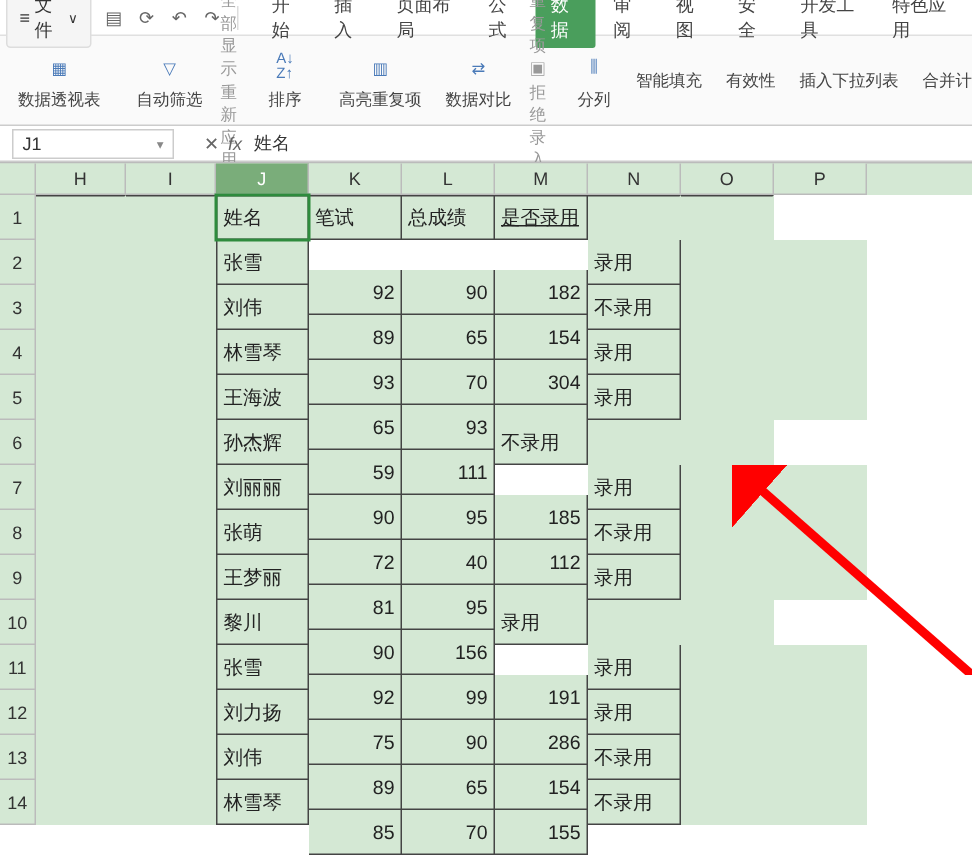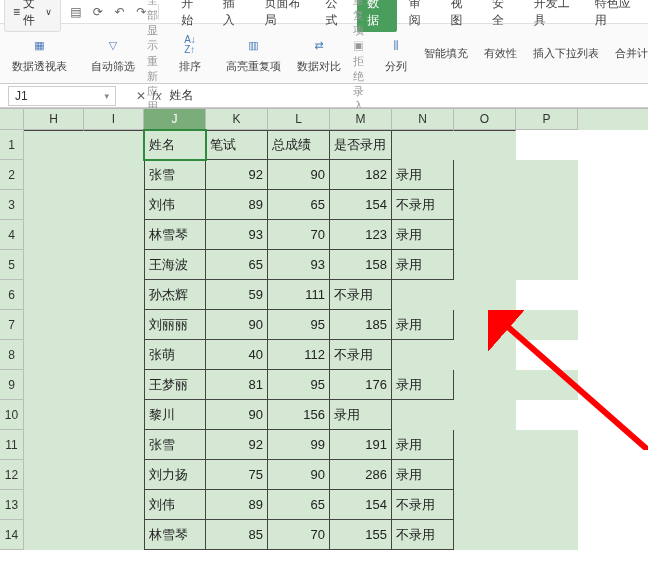--- a/index.html
+++ b/index.html
@@ -39,21 +39,21 @@
     .colL { width: 62px; } .colM { width: 62px; } .colN { width: 62px; } .colO { width: 62px; } .colP { width: 62px; }
     
     .body-row { display: flex; }
     .rowhdr { width: 24px; border-right: 1px solid #bbb; border-bottom: 1px solid #bbb; display: flex; align-items: center; justify-content: center; font-size: 12px; color: #333; background: #d4e8d4; }
     .cell { border-right: 1px solid transparent; border-bottom: 1px solid transparent; height: 100%; background: #d4e8d4; display: flex; align-items: center; padding: 0 4px; font-size: 13px; color: #222; overflow: hidden; }
     .r1 { height: 30px; } .rn { height: 30px; }
     
     .tbl .cell { border-right: 1px solid #444; border-bottom: 1px solid #444; background: #d4e8d4; }
     .tbl-top .cell { border-top: 1px solid #444; }
     .tbl-left { border-left: 1px solid #444; }
-    .num { justify-content: flex-end; }
+    .num { justify-content: flex-end; margin-top: 20px; }
     
     .active-cell { outline: 2px solid #2e8b3d; outline-offset: -1px; position: relative; }
     
     .arrow { position: absolute; right: 0; top: 310px; width: 160px; height: 140px; pointer-events: none; }
   </style>
 </head>
 <body>
 
 <div class="menubar">
   <div class="menu-btn">
@@ -157,21 +157,21 @@
     <div class="colhdr colP">P</div>
   </div>
   <div id="rows">
       <div class="body-row r1 tbl tbl-top">
         <div class="rowhdr">1</div>
         <div class="cell colH" style="border-right: 1px solid transparent; border-bottom: 1px solid transparent;"></div>
         <div class="cell colI" style="border-right: 1px solid transparent; border-bottom: 1px solid transparent;"></div>
         <div class="cell colJ tbl-left active-cell" style="border-top: 1px solid rgb(68, 68, 68);">姓名</div>
         <div class="cell colK" style="border-top: 1px solid rgb(68, 68, 68);">笔试</div>
         <div class="cell colM" style="border-top: 1px solid rgb(68, 68, 68);">总成绩</div>
-        <div class="cell colN" style="border-top: 1px solid rgb(68, 68, 68);">是否录用</div>
+        <div class="cell colN" style="border-top: 1px solid rgb(68, 68, 68); text-decoration: underline;">是否录用</div>
         <div class="cell colO" style="border-right: 1px solid transparent; border-bottom: 1px solid transparent;"></div>
         <div class="cell colP" style="border-right: 1px solid transparent; border-bottom: 1px solid transparent;"></div>
       </div>
       <div class="body-row rn tbl">
         <div class="rowhdr">2</div>
         <div class="cell colH" style="border-right: 1px solid transparent; border-bottom: 1px solid transparent;"></div>
         <div class="cell colI" style="border-right: 1px solid transparent; border-bottom: 1px solid transparent;"></div>
         <div class="cell colJ tbl-left">张雪</div>
         <div class="cell colK num">92</div>
         <div class="cell colL num">90</div>
@@ -192,21 +192,21 @@
         <div class="cell colO" style="border-right: 1px solid transparent; border-bottom: 1px solid transparent;"></div>
         <div class="cell colP" style="border-right: 1px solid transparent; border-bottom: 1px solid transparent;"></div>
       </div>
       <div class="body-row rn tbl">
         <div class="rowhdr">4</div>
         <div class="cell colH" style="border-right: 1px solid transparent; border-bottom: 1px solid transparent;"></div>
         <div class="cell colI" style="border-right: 1px solid transparent; border-bottom: 1px solid transparent;"></div>
         <div class="cell colJ tbl-left">林雪琴</div>
         <div class="cell colK num">93</div>
         <div class="cell colL num">70</div>
-        <div class="cell colM num">123</div>
+        <div class="cell colM num">304</div>
         <div class="cell colN">录用</div>
         <div class="cell colO" style="border-right: 1px solid transparent; border-bottom: 1px solid transparent;"></div>
         <div class="cell colP" style="border-right: 1px solid transparent; border-bottom: 1px solid transparent;"></div>
       </div>
       <div class="body-row rn tbl">
         <div class="rowhdr">5</div>
         <div class="cell colH" style="border-right: 1px solid transparent; border-bottom: 1px solid transparent;"></div>
         <div class="cell colI" style="border-right: 1px solid transparent; border-bottom: 1px solid transparent;"></div>
         <div class="cell colJ tbl-left">王海波</div>
         <div class="cell colK num">65</div>
@@ -237,20 +237,21 @@
         <div class="cell colM num">185</div>
         <div class="cell colN">录用</div>
         <div class="cell colO" style="border-right: 1px solid transparent; border-bottom: 1px solid transparent;"></div>
         <div class="cell colP" style="border-right: 1px solid transparent; border-bottom: 1px solid transparent;"></div>
       </div>
       <div class="body-row rn tbl">
         <div class="rowhdr">8</div>
         <div class="cell colH" style="border-right: 1px solid transparent; border-bottom: 1px solid transparent;"></div>
         <div class="cell colI" style="border-right: 1px solid transparent; border-bottom: 1px solid transparent;"></div>
         <div class="cell colJ tbl-left">张萌</div>
+        <div class="cell colK num">72</div>
         <div class="cell colL num">40</div>
         <div class="cell colM num">112</div>
         <div class="cell colN">不录用</div>
         <div class="cell colO" style="border-right: 1px solid transparent; border-bottom: 1px solid transparent;"></div>
         <div class="cell colP" style="border-right: 1px solid transparent; border-bottom: 1px solid transparent;"></div>
       </div>
       <div class="body-row rn tbl">
         <div class="rowhdr">9</div>
         <div class="cell colH" style="border-right: 1px solid transparent; border-bottom: 1px solid transparent;"></div>
         <div class="cell colI" style="border-right: 1px solid transparent; border-bottom: 1px solid transparent;"></div>

